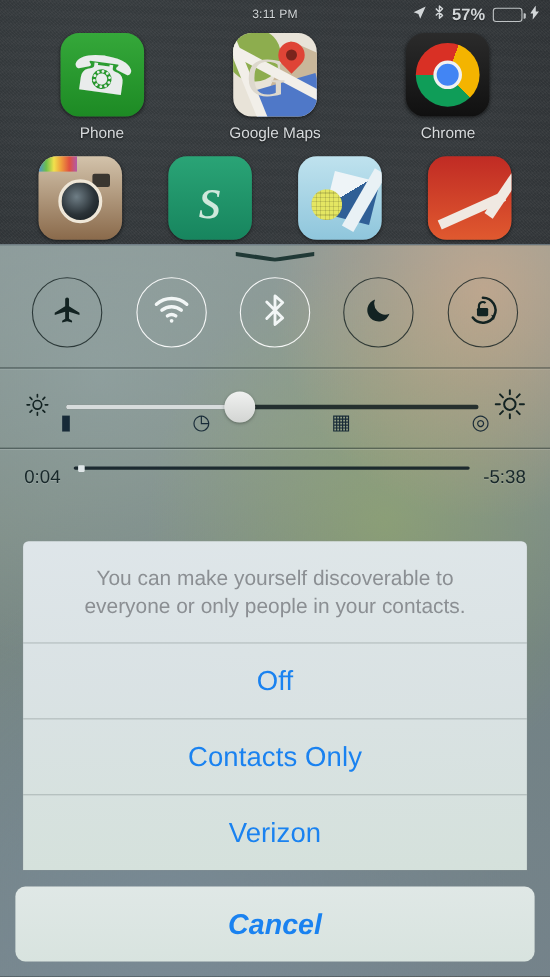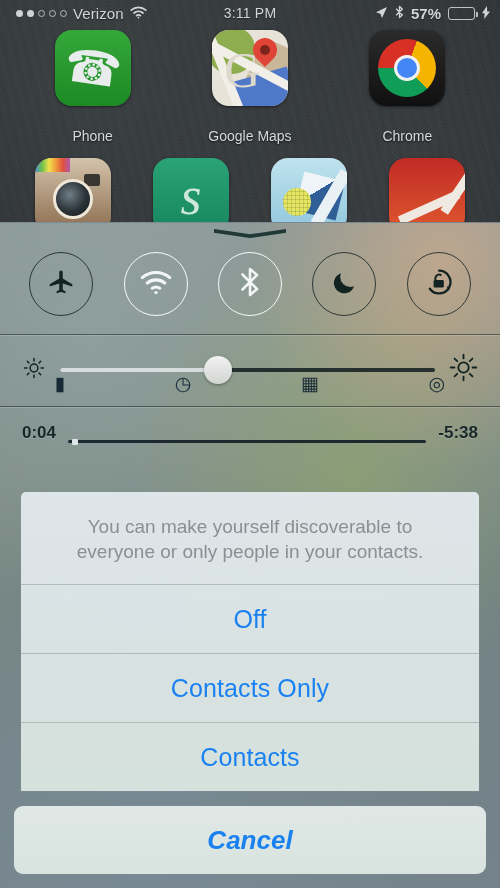--- a/index.html
+++ b/index.html
@@ -34,21 +34,21 @@
     color:#d2d6d8; font-size:15px; z-index:6;
     text-shadow:0 1px 1px rgba(0,0,0,.45);
   }
   .sb-left{ display:flex; align-items:center; gap:6px; padding-left:16px; }
   .dots{ display:flex; align-items:center; gap:4px; }
   .dot{ width:7px; height:7px; border-radius:50%; }
   .dot.on{ background:#cfd3d5; }
   .dot.off{ background:transparent; border:1.2px solid #b6babc; width:7px; height:7px; }
   .carrier{ font-size:15px; letter-spacing:.1px; }
   .sb-center{ position:absolute; left:0; right:0; text-align:center;
-              font-size:14px; font-weight:400; letter-spacing:.2px; }
+              font-size:11px; font-weight:400; letter-spacing:.2px; }
   .sb-right{ margin-left:auto; display:flex; align-items:center;
              gap:7px; padding-right:10px; }
   .pct{ font-size:15px;font-weight:bold; }
   .battery{
     width:27px; height:13px; border:1.3px solid #bfc3c5;
     border-radius:3px; position:relative; padding:1.4px;
   }
   .battery::after{
     content:""; position:absolute; right:-4px; top:4px;
     width:2.4px; height:5px; background:#bfc3c5; border-radius:0 1px 1px 0;
@@ -58,21 +58,21 @@
   
   #appgrid{ position:absolute; top:30px; left:0; right:0; z-index:4; }
   .app-row{ display:flex; justify-content:space-around; padding:0 14px; }
   .app{ width:92px; text-align:center; }
   .icon{
     width:76px; height:76px; border-radius:17px; margin:0 auto;
     position:relative; overflow:hidden;
     box-shadow:0 1px 3px rgba(0,0,0,.5);
   }
   .app-label{
-    margin-top:22px; font-size:14px; color:#d6d9db;
+    margin-top:6px; font-size:14px; color:#d6d9db;
     text-shadow:0 1px 2px rgba(0,0,0,.7);
     white-space:nowrap;
   }
 
   
   .ic-phone{ background:linear-gradient(180deg,#35a83a,#1d8a24); }
   .ic-phone .glyph{
     position:absolute; inset:0;
     display:flex; align-items:center; justify-content:center;
     font-size:46px; color:#e9ecec; transform:rotate(8deg);
@@ -209,24 +209,23 @@
   .slider .fill{ position:absolute; left:0; top:0; bottom:0;
                  border-radius:2px; background:rgba(226,230,230,.95); }
   .slider .thumb{
     position:absolute; top:50%; width:28px; height:28px; margin-top:-14px;
     margin-left:-14px; border-radius:50%;
     background:linear-gradient(180deg,#f0f1f0,#d3d5d3);
     box-shadow:0 1px 3px rgba(0,0,0,.35);
   }
 
   .media{
-    display:flex; align-items:flex-end; gap:12px;
+    display:flex; align-items:flex-start; gap:12px;
     padding:16px 22px 6px; color:#18282a; font-size:17px;
     text-shadow:0 1px 0 rgba(255,255,255,.18);
-    font-weight:bold;
   }
   .scrub{ flex:1; height:3px; background:rgba(12,26,34,.88);
           border-radius:2px; position:relative; }
   .scrub .knob{ position:absolute; left:0; top:50%; width:6px; height:6px;
                 margin-top:-3px; background:#dfe6e8; border-radius:1px; }
 
   
   .ccshort{
     position:absolute; left:0; right:0; bottom:76px; height:20px;
     display:flex; align-items:center; justify-content:space-around;
@@ -332,38 +331,20 @@
       <div class="icon ic-red">
         <div class="r-a"></div>
         <div class="r-b"></div>
       </div>
     </div>
 
   </div>
 </div>
 
 <div id="statusbar">
-  <div class="sb-left">
-    <div class="dots">
-      <span class="dot on"></span>
-      <span class="dot on"></span>
-      <span class="dot off"></span>
-      <span class="dot off"></span>
-      <span class="dot off"></span>
-    </div>
-    <span class="carrier">Verizon</span>
-    <span>
-      <svg width="17" height="13" viewBox="0 0 17 13" fill="none" stroke="#d2d6d8" stroke-width="1.7" stroke-linecap="round">
-        <path d="M1.2 4.2a11 11 0 0 1 14.6 0"></path>
-        <path d="M4 7a7 7 0 0 1 9 0"></path>
-        <path d="M6.6 9.6a3.2 3.2 0 0 1 3.8 0"></path>
-        <circle cx="8.5" cy="11.6" r=".9" fill="#d2d6d8" stroke="none"></circle>
-      </svg>
-    </span>
-  </div>
 
   <div class="sb-center">3:11 PM</div>
 
   <div class="sb-right">
     <span>
       <svg width="13" height="13" viewBox="0 0 13 13">
         <path d="M12 1 1 6.2l4.4 1.5L7 12z" fill="#d2d6d8"></path>
       </svg>
     </span>
     <span>
@@ -477,18 +458,18 @@
 
 </div>
 
 <div id="sheet">
   <div class="sheet-msg">You can make yourself discoverable to everyone or only people in your contacts.</div>
   <div class="sheet-sep"></div>
   <div class="sheet-btn" style="color: rgb(26, 130, 240);">Off</div>
   <div class="sheet-sep"></div>
   <div class="sheet-btn" style="color: rgb(26, 130, 240);">Contacts Only</div>
   <div class="sheet-sep"></div>
-  <div class="sheet-btn" style="color: rgb(26, 130, 240);">Contacts</div>
+  <div class="sheet-btn" style="color: rgb(26, 130, 240);">Verizon</div>
 </div>
 
 <div id="cancelpanel">
   <span class="lbl" style="color: rgb(26, 130, 240); font-style: italic;">Cancel</span>
 </div>
 
 </body></html>

